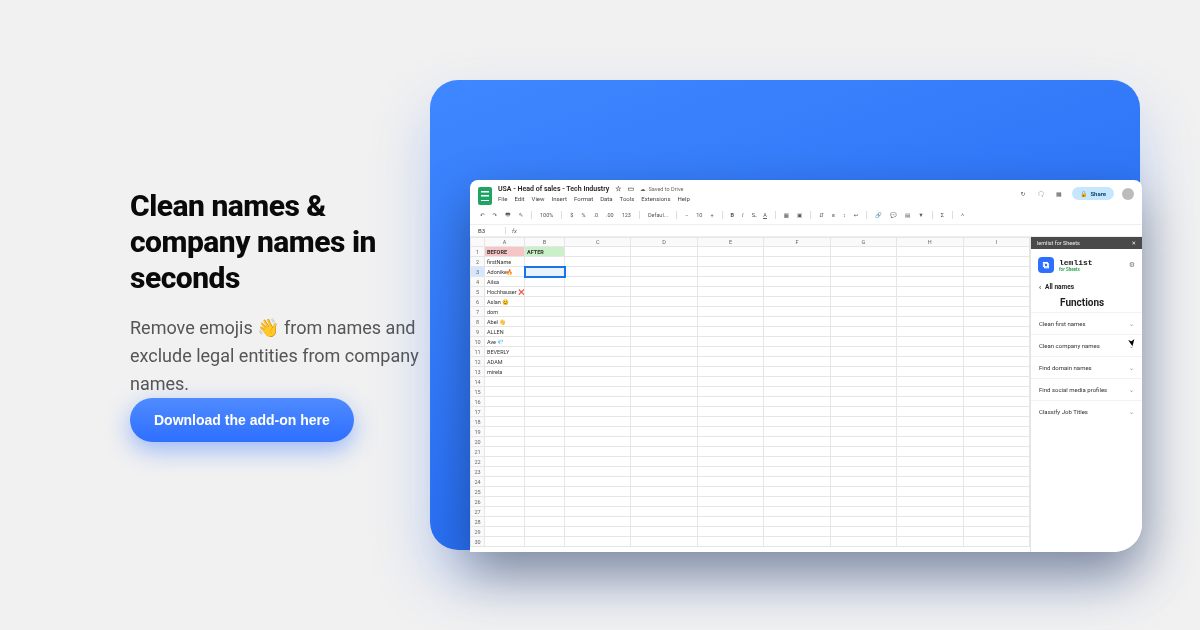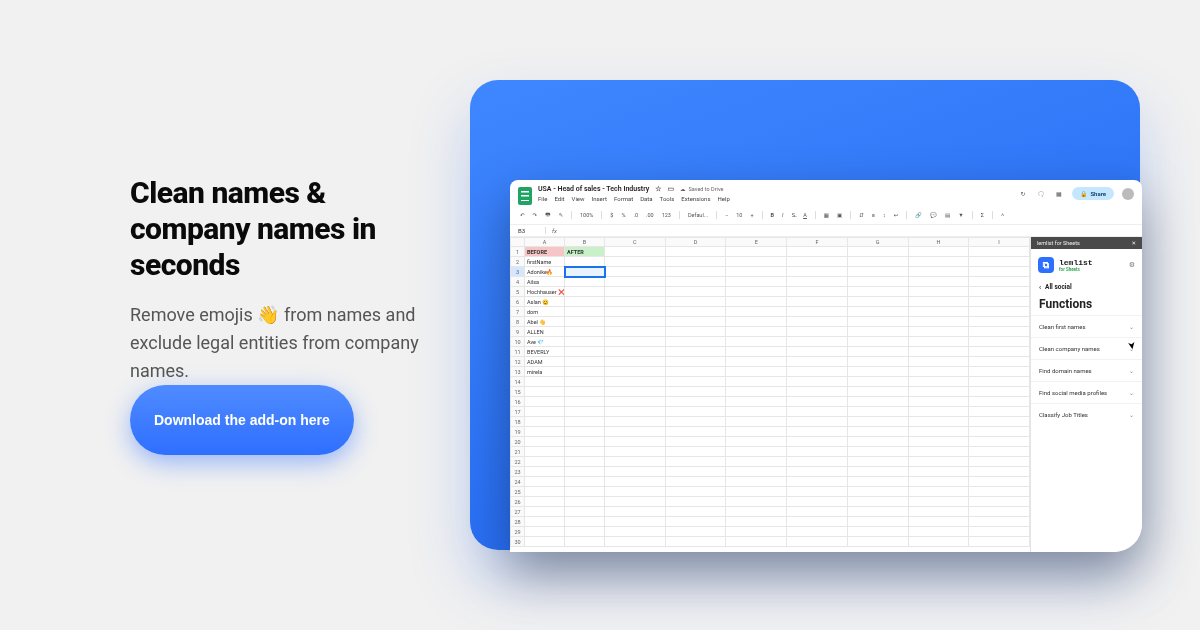--- a/index.html
+++ b/index.html
@@ -8,21 +8,20 @@
     background: #f1f1f1;
     font-family: -apple-system, BlinkMacSystemFont, "Segoe UI", Roboto, sans-serif;
     position: relative;
   }
   .page {
     display: flex;
     width: 100%;
     height: 100%;
     align-items: center;
     padding: 0 60px 0 130px;
-    gap: 40px;
   }
   .left {
     flex: 0 0 300px;
   }
   .heading {
     font-size: 30px;
     font-weight: 800;
     color: #0a0a0a;
     line-height: 1.2;
     margin-bottom: 18px;
@@ -33,21 +32,21 @@
     color: #555;
     line-height: 1.55;
     font-weight: 400;
   }
   .cta {
     display: inline-block;
     background: linear-gradient(180deg, #4f8bff 0%, #2e6fff 100%);
     color: #fff;
     font-size: 14px;
     font-weight: 600;
-    padding: 27px 24px;
+    padding: 14px 24px;
     border-radius: 999px;
     border: none;
     cursor: pointer;
     box-shadow: 0 8px 24px rgba(47,111,255,0.45);
   }
 
   .panel {
     flex: 1;
     background: linear-gradient(160deg, #3f87ff 0%, #1e64f0 100%);
     border-radius: 28px;
@@ -247,21 +246,21 @@
     font-size:9px;font-weight:700;
   }
   .brand-name { font-size:8px; font-weight:700; color:#222;font-family:Liberation Mono, monospace; }
   .brand-sub { font-size:4.5px; color:#2aa04a; font-weight:600;}
   .brand-gear { margin-left:auto; color:#777; font-size:7px;}
   .side-back {
     display:flex;align-items:center;gap:4px;
     padding:6px 8px 4px; font-size:6.5px; font-weight:700; color:#222;
   }
   .side-section-title {
-    padding: 2px 8px 4px; font-size:12px; font-weight:700; color:#222;
+    padding: 2px 8px 4px; font-size:10px; font-weight:700; color:#222;margin-left:21px;
   }
   .func-item {
     display:flex;justify-content:space-between;align-items:center;
     padding: 7px 8px;
     font-size:6px;color:#333;
     border-top:1px solid #f2f2f2;
     position: relative;
   }
   .func-item .chev { color:#888; font-size:6px;}
   .cursor {
@@ -771,21 +770,21 @@
           <div class="side-brand">
             <div class="brand-sq">⧉</div>
             <div>
               <div class="brand-name">lemlist</div>
               <div class="brand-sub">for Sheets</div>
             </div>
             <span class="brand-gear">⚙</span>
           </div>
           <div class="side-back">
             <span>‹</span>
-            <span>All social</span>
+            <span>All names</span>
           </div>
           <div class="side-section-title">Functions</div>
           <div id="func-list">
               <div class="func-item">
                 <span>Clean first names</span>
                 <span class="chev">⌄</span>
               </div>
               <div class="func-item">
                 <span>Clean company names</span>
                 <span class="chev">⌄</span>

